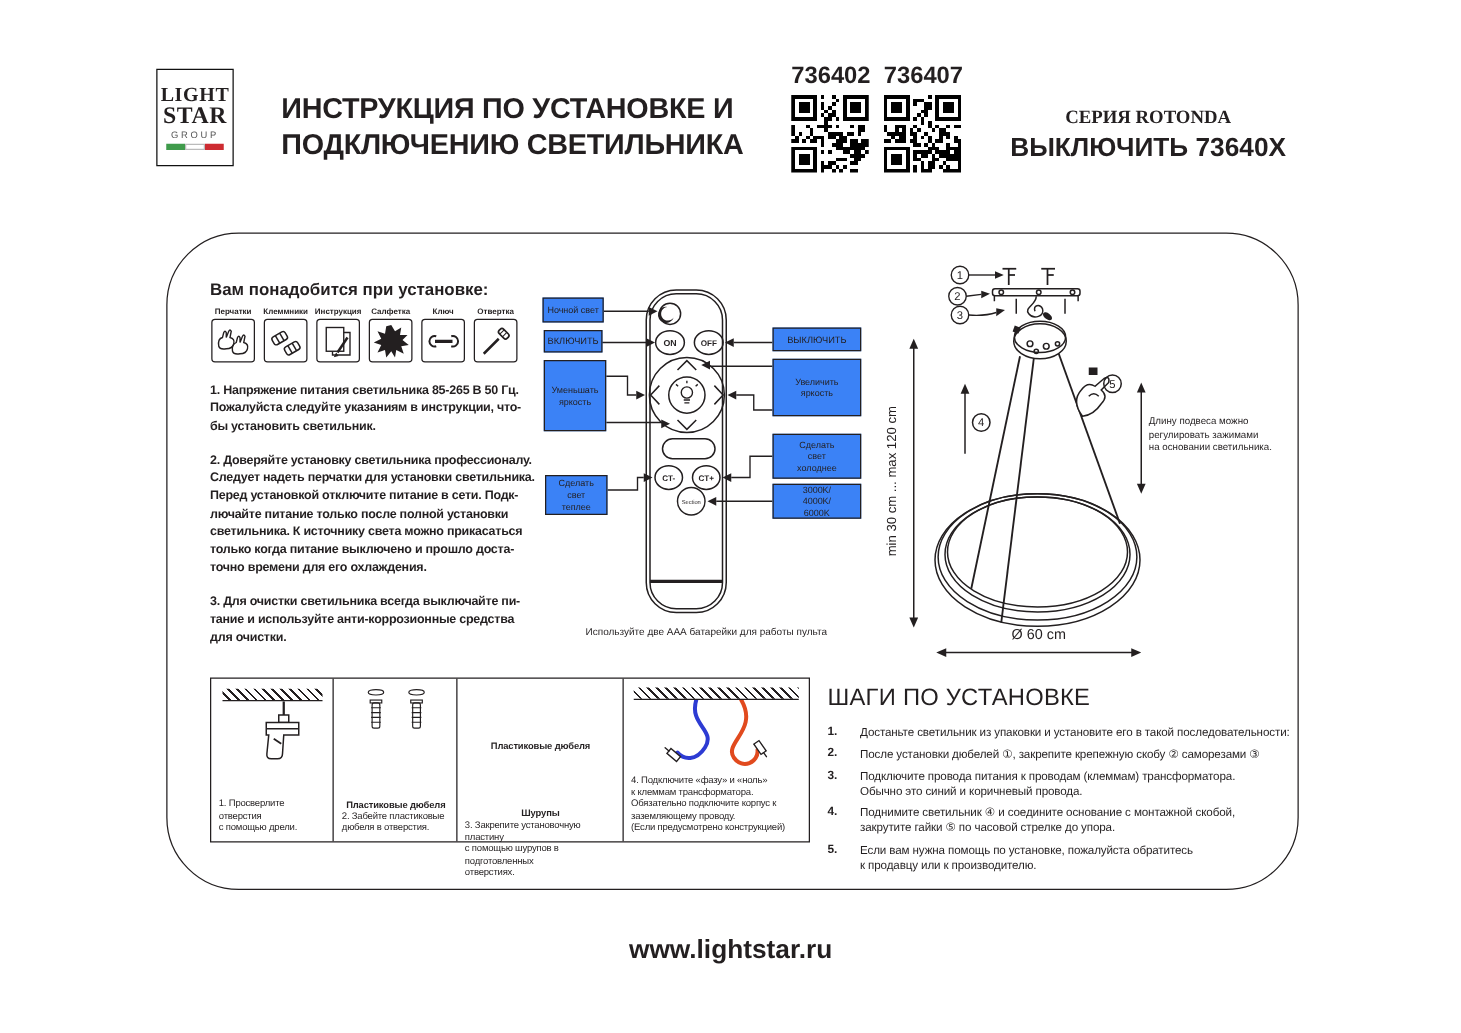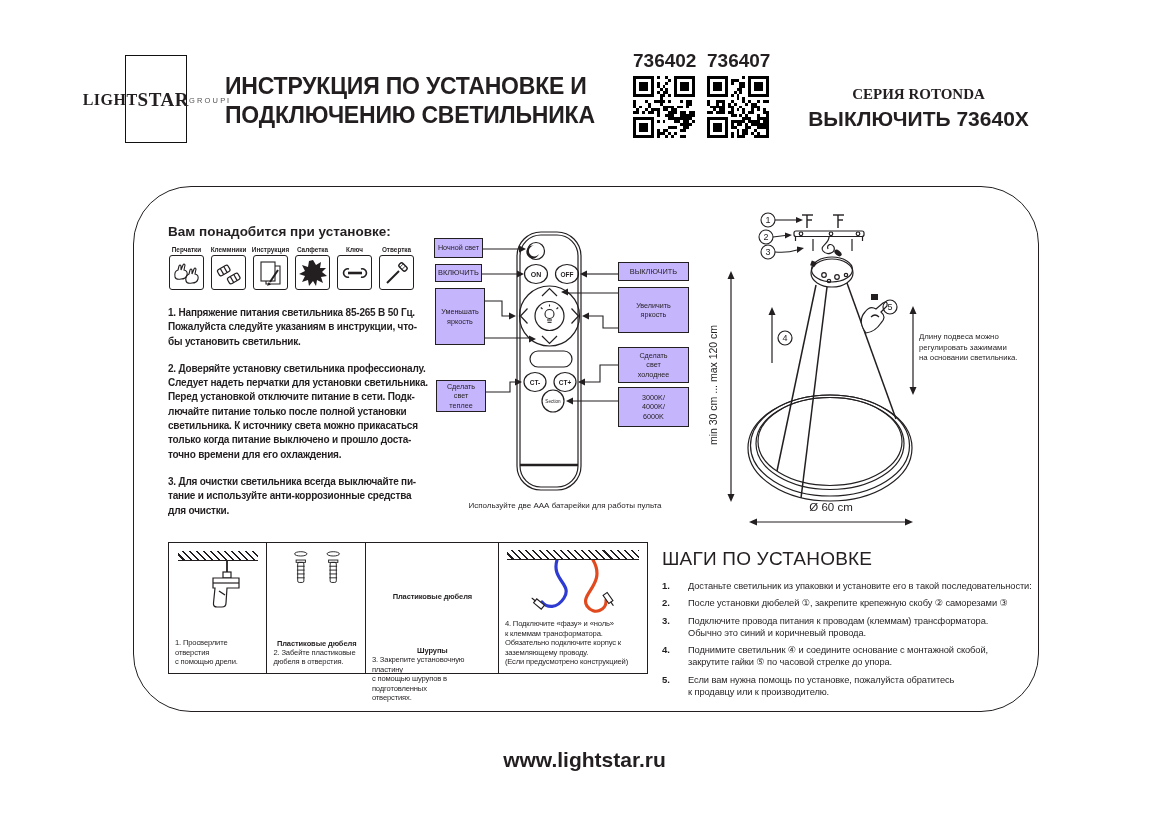--- a/index.html
+++ b/index.html
@@ -4,22 +4,22 @@
 <style>
   html,body{margin:0;padding:0;background:#fff;}
   .page{position:relative;width:1169px;height:826px;background:#fff;overflow:hidden;
         font-family:"Liberation Sans","DejaVu Sans",sans-serif;color:#231f20;}
   .abs{position:absolute;}
   .pre{white-space:pre-line;}
   svg{display:block;}
   svg text{font-family:"Liberation Sans","DejaVu Sans",sans-serif;fill:#231f20;}
 
   
-  .logo{left:125px;top:55px;width:62px;height:88px;border:1.6px solid #111;
-        display:flex;flex-direction:row;align-items:center;justify-content:center;box-sizing:border-box;}
+  .logo{left:125px;top:55px;width:62px;height:78px;border:1.6px solid #111;
+        display:flex;flex-direction:column;align-items:center;justify-content:center;box-sizing:border-box;}
   .logo-l1{font-family:"Liberation Serif","DejaVu Serif",serif;font-weight:700;font-size:16px;line-height:15px;letter-spacing:.5px;}
   .logo-l2{font-family:"Liberation Serif","DejaVu Serif",serif;font-weight:700;font-size:19px;line-height:17px;letter-spacing:.5px;}
   .logo-l3{font-size:7.5px;letter-spacing:2.2px;margin-top:2px;color:#555;}
   .flag{display:flex;width:46px;height:5px;margin-top:3px;}
   .flag span{flex:1;height:100%;}
   .title{left:225px;top:72px;width:400px;font-size:23px;line-height:29px;font-weight:700;letter-spacing:-.2px;}
   .qr-num{font-size:19px;font-weight:700;text-align:center;}
   .series-wrap{left:792px;top:86px;width:253px;text-align:center;}
   .series{font-size:15px;font-weight:700;font-family:Liberation Serif, serif;}
   .articles{font-size:21px;font-weight:700;margin-top:4px;}
@@ -32,21 +32,21 @@
   .tools{left:168px;top:246px;width:258px;display:flex;gap:5px;}
   .tool{width:37px;display:flex;flex-direction:column;align-items:center;}
   .tool-label{font-size:6.4px;font-weight:700;margin-bottom:2px;white-space:nowrap;}
   .tool-box{width:35px;height:35px;border:1.5px solid #231f20;border-radius:3px;box-sizing:border-box;
             display:flex;align-items:center;justify-content:center;}
   .paras{left:168px;top:306px;width:266px;}
   .para{font-size:10px;line-height:14.3px;font-weight:700;letter-spacing:-.2px;margin-bottom:13px;}
 
   
   .rc-label{border:1.2px solid #231f20;box-sizing:border-box;display:flex;align-items:center;justify-content:center;
-            text-align:center;font-size:7.2px;line-height:1.3;background:#c4b5fd;}
+            text-align:center;font-size:7.2px;line-height:1.3;background:#3b82f6;}
   .rc-caption{font-size:8px;text-align:center;}
 
   
   .adjust-note{font-size:7.8px;line-height:10.5px;}
 
   
   .strip{left:168px;top:542px;width:480px;height:132px;border:1.4px solid #231f20;box-sizing:border-box;display:flex;}
   .panel{box-sizing:border-box;padding:5px 5px 6px 6px;display:flex;flex-direction:column;}
   .panel + .panel{border-left:1.4px solid #231f20;}
   .panel-caption{font-size:7.6px;line-height:9.6px;letter-spacing:-.15px;margin-top:auto;}
@@ -516,21 +516,21 @@
 яркость</div>
     <div class="abs rc-label pre" style="left:6px;top:155px;width:50px;height:32px">Сделать
 свет
 теплее</div>
     <div class="abs rc-label" style="left:188px;top:37px;width:71px;height:19px;font-size:7.4px">ВЫКЛЮЧИТЬ</div>
     <div class="abs rc-label pre" style="left:188px;top:62px;width:71px;height:46px">Увеличить
 яркость</div>
     <div class="abs rc-label pre" style="left:188px;top:122px;width:71px;height:36px">Сделать
 свет
 холоднее</div>
-    <div class="abs rc-label pre" style="left:188px;top:162px;width:71px;height:40px">3000K/
+    <div class="abs rc-label pre" style="left:188px;top:162px;width:71px;height:28px">3000K/
 4000K/
 6000K</div>
 
     <div class="abs rc-caption" style="left:25px;top:276px;width:220px">Используйте две ААА батарейки для работы пульта</div>
   </div>
 
   <div class="abs" style="left:700px;top:195px;width:345px;height:350px">
     <svg width="345" height="350" viewBox="0 0 345 350" fill="none" stroke="#231f20" stroke-width="1.2">
 
       <g stroke-width="1.4">

